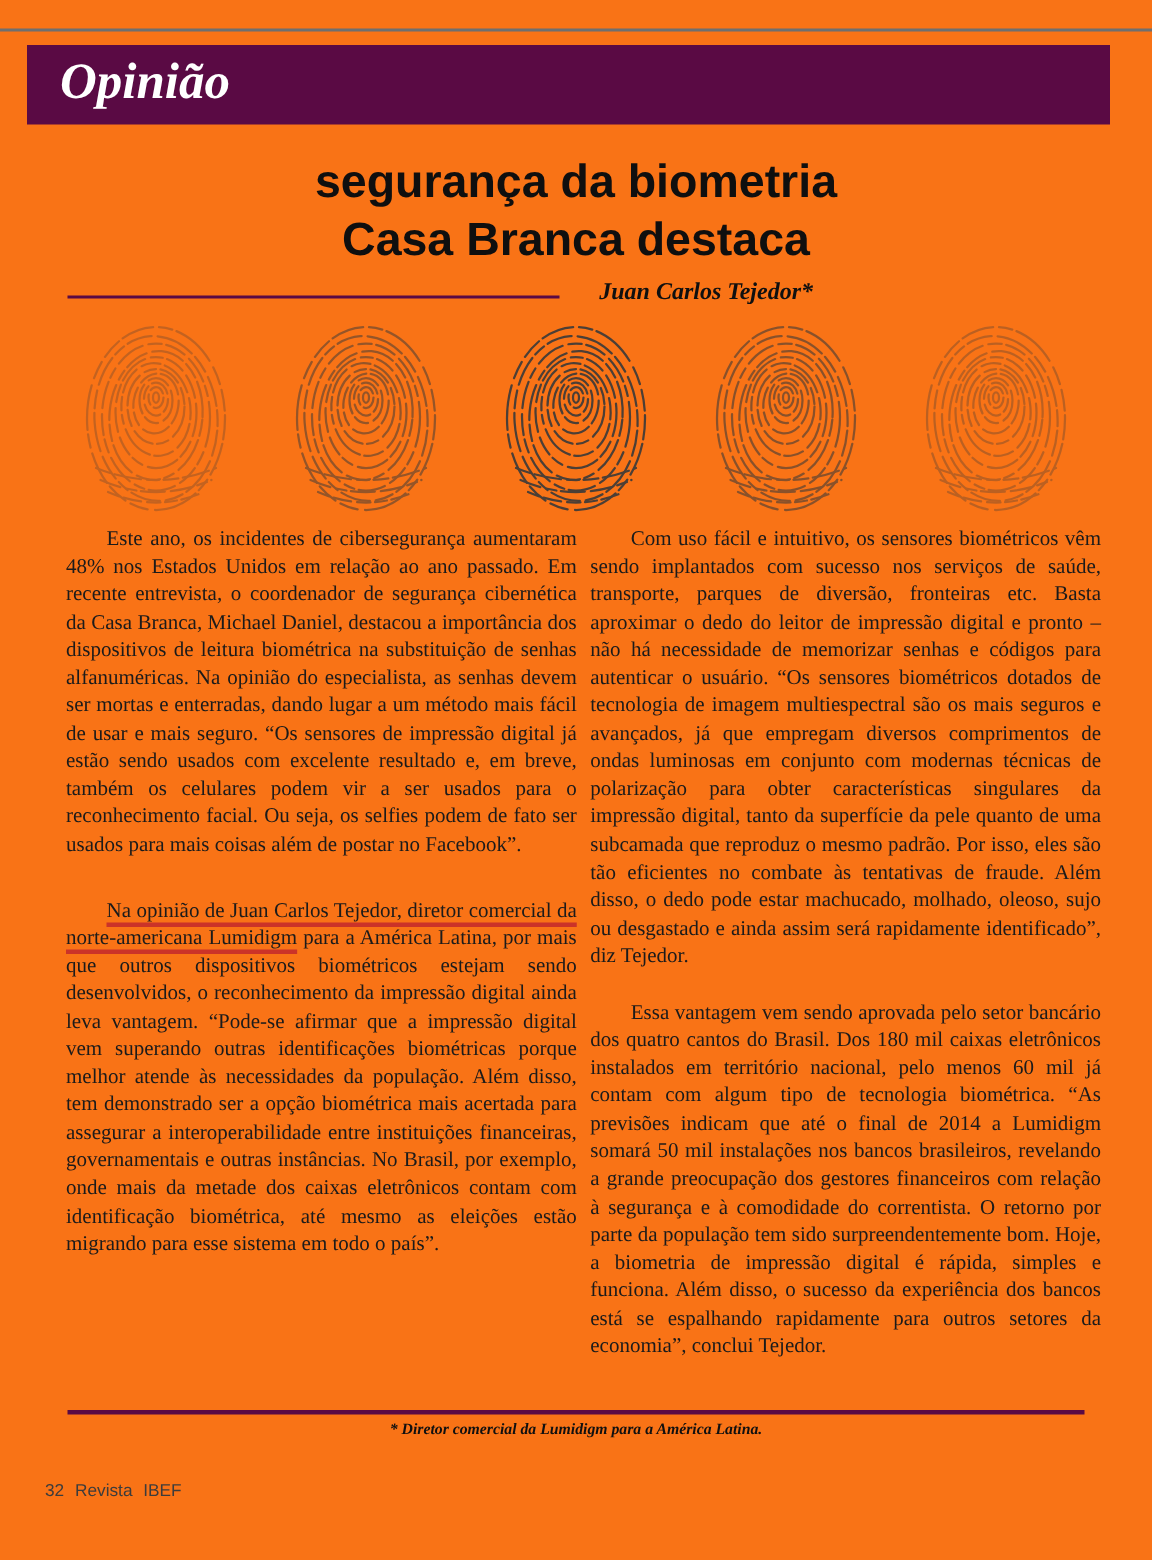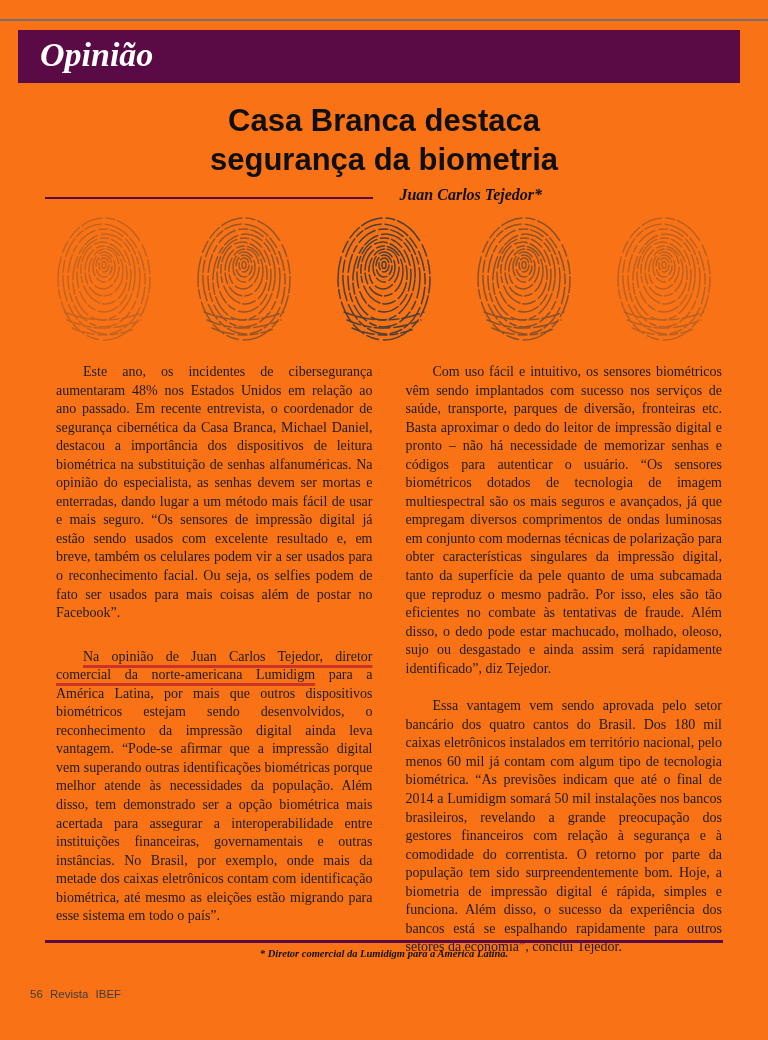--- a/index.html
+++ b/index.html
@@ -14,21 +14,21 @@
     font-family:"Liberation Sans",sans-serif;font-weight:bold;font-size:31px;line-height:39px;color:#0f0f0f;}
   .title span{display:block;}
   .byline-row{position:absolute;top:186px;left:45px;width:497px;display:flex;align-items:flex-end;gap:26px;}
   .byline-rule{flex:1;height:2px;background:var(--rule,#5a0a44);margin-bottom:5px;}
   .byline{font-family:"Liberation Serif",serif;font-weight:bold;font-style:italic;font-size:16px;white-space:nowrap;color:#101010;}
   .fingerprints{position:absolute;top:213px;left:52px;width:664px;height:132px;display:flex;justify-content:space-between;align-items:center;}
   .fp{width:104px;height:130px;}
   .columns{position:absolute;top:351px;left:44px;width:690px;display:flex;gap:9px;
     font-size:14px;line-height:18.55px;text-align:justify;}
   .col{width:340.5px;}
-  .col p{margin:12px;text-indent:27px;}
+  .col p{margin:0;text-indent:27px;}
   .col-left p.p-first{margin-bottom:25px;}
   .col-right p.p-first{margin-bottom:19px;}
   .red-underline{
     text-decoration:underline;
     text-decoration-color:var(--red-underline,#cb3328);
     text-decoration-thickness:2.5px;
     text-underline-offset:3.5px;
   }
   .foot-rule{position:absolute;top:940px;left:45px;width:678px;height:3px;background:var(--rule,#5a0a44);}
   .footnote{position:absolute;top:948px;left:0;width:768px;text-align:center;
@@ -42,22 +42,22 @@
 
 <div class="page">
 
   <div class="top-edge-line"></div>
 
   <header class="band">
     <span class="band-label">Opinião</span>
   </header>
 
   <h1 class="title">
+    <span>segurança da biometria</span>
     <span>Casa Branca destaca</span>
-    <span>segurança da biometria</span>
   </h1>
 
   <div class="byline-row">
     <span class="byline-rule"></span>
     <span class="byline">Juan Carlos Tejedor*</span>
   </div>
 
   <div class="fingerprints">
     <svg class="fp" viewBox="0 0 104 130" style="opacity: 0.28;">
         <use href="#fp-sym"></use>
@@ -82,21 +82,21 @@
       <p><span class="red-underline">Na opinião de Juan Carlos Tejedor, diretor comercial da norte-americana Lumidigm</span><span> para a América Latina, por mais que outros dispositivos biométricos estejam sendo desenvolvidos, o reconhecimento da impressão digital ainda leva vantagem. “Pode-se afirmar que a impressão digital vem superando outras identificações biométricas porque melhor atende às necessidades da população. Além disso, tem demonstrado ser a opção biométrica mais acertada para assegurar a interoperabilidade entre instituições financeiras, governamentais e outras instâncias. No Brasil, por exemplo, onde mais da metade dos caixas eletrônicos contam com identificação biométrica, até mesmo as eleições estão migrando para esse sistema em todo o país”.</span></p>
     </div>
     <div class="col col-right">
       <p class="p-first">Com uso fácil e intuitivo, os sensores biométricos vêm sendo implantados com sucesso nos serviços de saúde, transporte, parques de diversão, fronteiras etc. Basta aproximar o dedo do leitor de impressão digital e pronto – não há necessidade de memorizar senhas e códigos para autenticar o usuário. “Os sensores biométricos dotados de tecnologia de imagem multiespectral são os mais seguros e avançados, já que empregam diversos comprimentos de ondas luminosas em conjunto com modernas técnicas de polarização para obter características singulares da impressão digital, tanto da superfície da pele quanto de uma subcamada que reproduz o mesmo padrão. Por isso, eles são tão eficientes no combate às tentativas de fraude. Além disso, o dedo pode estar machucado, molhado, oleoso, sujo ou desgastado e ainda assim será rapidamente identificado”, diz Tejedor.</p>
       <p>Essa vantagem vem sendo aprovada pelo setor bancário dos quatro cantos do Brasil. Dos 180 mil caixas eletrônicos instalados em território nacional, pelo menos 60 mil já contam com algum tipo de tecnologia biométrica. “As previsões indicam que até o final de 2014 a Lumidigm somará 50 mil instalações nos bancos brasileiros, revelando a grande preocupação dos gestores financeiros com relação à segurança e à comodidade do correntista. O retorno por parte da população tem sido surpreendentemente bom. Hoje, a biometria de impressão digital é rápida, simples e funciona. Além disso, o sucesso da experiência dos bancos está se espalhando rapidamente para outros setores da economia”, conclui Tejedor.</p>
     </div>
   </main>
 
   <div class="foot-rule"></div>
   <div class="footnote">* Diretor comercial da Lumidigm para a América Latina.</div>
-  <div class="page-number">56 Revista IBEF</div>
+  <div class="page-number">32 Revista IBEF</div>
 
   <svg class="svg-defs" aria-hidden="true">
     <defs>
       <symbol id="fp-sym" viewBox="0 0 104 130">
         <g fill="none" stroke="#3a3a3a" stroke-width="1.5" stroke-linecap="round">
           <ellipse cx="52" cy="65" rx="46" ry="61" stroke-dasharray="14 3 22 4 9 3 30 5 12 4"></ellipse>
           <ellipse cx="52" cy="65" rx="41" ry="55" stroke-dasharray="8 3 17 4 26 3 12 4 20 3" transform="rotate(-4 52 65)"></ellipse>
           <ellipse cx="52" cy="64" rx="36" ry="49" stroke-dasharray="20 4 9 3 14 4 18 3 7 4"></ellipse>
           <ellipse cx="52" cy="63" rx="31" ry="43" stroke-dasharray="11 3 24 4 7 3 16 4 22 3" transform="rotate(5 52 63)"></ellipse>
           <ellipse cx="52" cy="61" rx="27" ry="37" stroke-dasharray="16 4 12 3 21 4 8 3 13 4"></ellipse>

